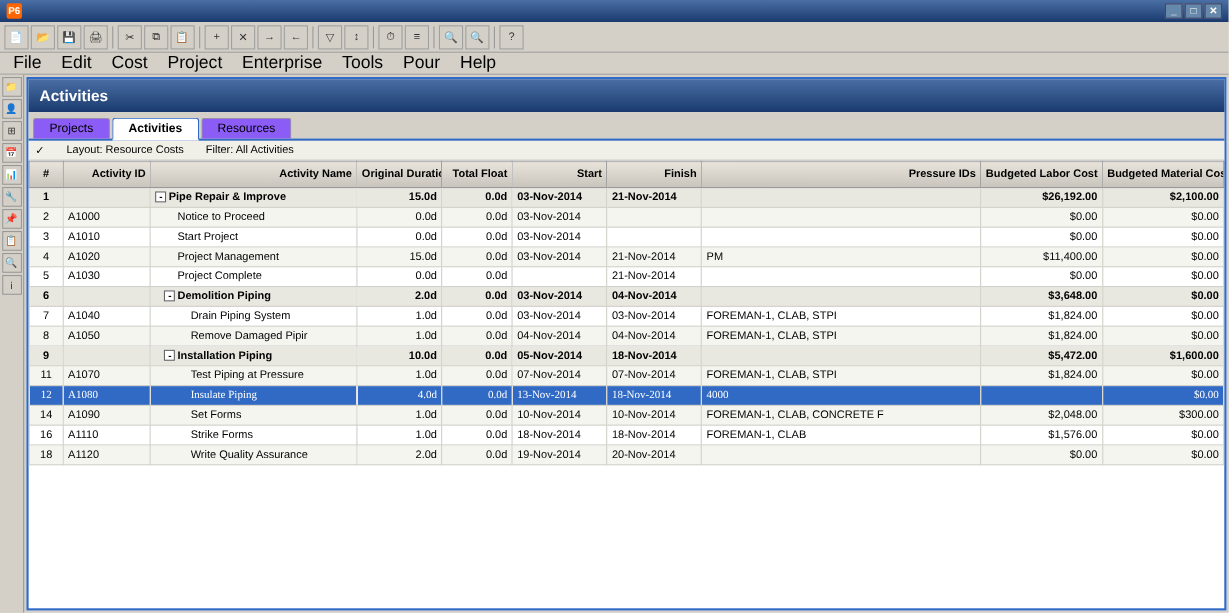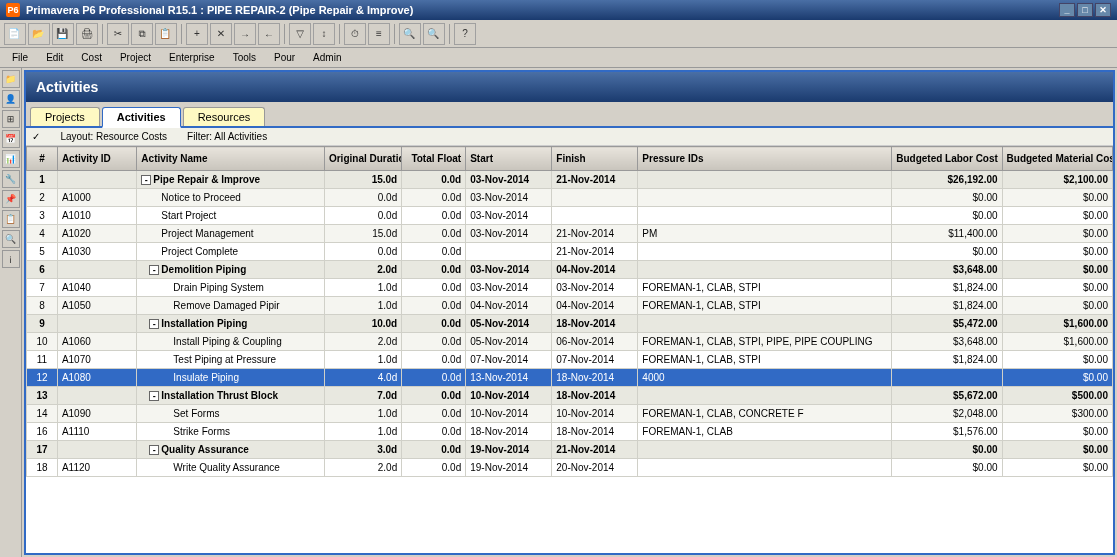--- a/index.html
+++ b/index.html
@@ -36,21 +36,21 @@
     
     .menu-bar {
       background: #d4d0c8;
       border-bottom: 1px solid #999;
       height: 20px;
       display: flex;
       align-items: center;
       padding: 0 4px;
       gap: 2px;
     }
-    .menu-item { padding: 1px 8px; font-size: 10px; cursor: pointer; color: #000; }
+    .menu-item { padding: 1px 8px; font-size: 16px; cursor: pointer; color: #000; }
     
     
     .main-content {
       background: #d4d0c8;
       display: flex;
       height: calc(557px - 20px - 28px - 20px);
     }
     
     
     .sidebar {
@@ -95,21 +95,21 @@
       height: 26px;
       border-bottom: 2px solid #316ac5;
       padding-left: 4px;
     }
     .tab {
       padding: 3px 14px;
       font-size: 11px;
       cursor: pointer;
       border: 1px solid #999;
       border-bottom: none;
-      background: #fef9c3;
+      background: #8b5cf6;
       color: #000;
       margin-right: 2px;
       border-radius: 3px 3px 0 0;
     }
     .tab.active {
       background: white;
       border-color: #316ac5;
       border-bottom: 2px solid white;
       font-weight: bold;
       color: #000;
@@ -142,21 +142,21 @@
       border-collapse: collapse;
       table-layout: fixed;
     }
     thead tr {
       background: linear-gradient(to bottom, #e8e4dc, #c8c4bc);
       height: 24px;
     }
     thead th {
       border: 1px solid #999;
       padding: 2px 4px;
-      text-align: left;
+      text-align: right;
       font-weight: bold;
       font-size: 10px;
       white-space: nowrap;
       overflow: hidden;
       position: sticky;
       top: 0;
       background: linear-gradient(to bottom, #e8e4dc, #c8c4bc);
       z-index: 2;
     }
     tbody tr { height: 18px; }
@@ -179,28 +179,27 @@
     .col-finish { width: 78px; margin-top: 45px; }
     .col-resource { width: 230px; }
     .col-budlabor { width: 100px; text-align: center; }
     .col-budmat { width: 100px; text-align: right; }
     .expander { display: inline-block; width: 10px; height: 10px; border: 1px solid #666; background: white; text-align: center; line-height: 9px; font-size: 9px; margin-right: 2px; cursor: pointer; font-weight: bold; }
     
     .money { text-align: right; }
     
     
     .group-row td { font-weight: bold; background: #e8e8e0 !important; }
-    .selected td { color: white !important; }
+    .selected td { color: white !important; font-family: Liberation Serif, serif; }
   </style>
 </head>
 <body>
 
 <div class="title-bar">
   <span class="title-bar-icon">P6</span>
-  <span>Primavera P6 Professional R15.1 : PIPE REPAIR-2 (Pipe Repair &amp; Improve)</span>
   <div class="title-controls">
     <div class="title-btn">_</div>
     <div class="title-btn">□</div>
     <div class="title-btn">✕</div>
   </div>
 </div>
 
 <div class="toolbar-area">
   <div class="toolbar-btn">📄</div>
   <div class="toolbar-btn">📂</div>
@@ -229,21 +228,21 @@
 </div>
 
 <div class="menu-bar">
   <span class="menu-item">File</span>
   <span class="menu-item">Edit</span>
   <span class="menu-item">Cost</span>
   <span class="menu-item">Project</span>
   <span class="menu-item">Enterprise</span>
   <span class="menu-item">Tools</span>
   <span class="menu-item">Pour</span>
-  <span class="menu-item">Admin</span>
+  <span class="menu-item">Help</span>
 </div>
 
 <div class="main-content">
 
   <div class="sidebar">
     <div class="sidebar-icon">📁</div>
     <div class="sidebar-icon">👤</div>
     <div class="sidebar-icon">⊞</div>
     <div class="sidebar-icon">📅</div>
     <div class="sidebar-icon">📊</div>
@@ -391,32 +390,20 @@
               <td class="col-actname"><span style="padding-left:8px;"></span><span class="expander">-</span>Installation Piping</td>
               <td class="col-origdur">10.0d</td>
               <td class="col-totalfloat">0.0d</td>
               <td class="col-start">05-Nov-2014</td>
               <td class="col-finish">18-Nov-2014</td>
               <td class="col-resource"></td>
               <td class="col-budlabor money">$5,472.00</td>
               <td class="col-budmat money">$1,600.00</td>
             </tr>
             <tr>
-              <td class="col-num">10</td>
-              <td class="col-actid">A1060</td>
-              <td class="col-actname"><span style="display:inline-block;width:32px;"></span>Install Piping &amp; Coupling</td>
-              <td class="col-origdur">2.0d</td>
-              <td class="col-totalfloat">0.0d</td>
-              <td class="col-start">05-Nov-2014</td>
-              <td class="col-finish">06-Nov-2014</td>
-              <td class="col-resource">FOREMAN-1, CLAB, STPI, PIPE, PIPE COUPLING</td>
-              <td class="col-budlabor money">$3,648.00</td>
-              <td class="col-budmat money">$1,600.00</td>
-            </tr>
-            <tr>
               <td class="col-num">11</td>
               <td class="col-actid">A1070</td>
               <td class="col-actname"><span style="display:inline-block;width:32px;"></span>Test Piping at Pressure</td>
               <td class="col-origdur">1.0d</td>
               <td class="col-totalfloat">0.0d</td>
               <td class="col-start">07-Nov-2014</td>
               <td class="col-finish">07-Nov-2014</td>
               <td class="col-resource">FOREMAN-1, CLAB, STPI</td>
               <td class="col-budlabor money">$1,824.00</td>
               <td class="col-budmat money">$0.00</td>
@@ -426,32 +413,20 @@
               <td class="col-actid">A1080</td>
               <td class="col-actname"><span style="display:inline-block;width:32px;"></span>Insulate Piping</td>
               <td class="col-origdur">4.0d</td>
               <td class="col-totalfloat">0.0d</td>
               <td class="col-start">13-Nov-2014</td>
               <td class="col-finish">18-Nov-2014</td>
               <td class="col-resource">4000</td>
               <td class="col-budlabor money"></td>
               <td class="col-budmat money">$0.00</td>
             </tr>
-            <tr class="group-row">
-              <td class="col-num">13</td>
-              <td class="col-actid"></td>
-              <td class="col-actname"><span style="padding-left:8px;"></span><span class="expander">-</span>Installation Thrust Block</td>
-              <td class="col-origdur">7.0d</td>
-              <td class="col-totalfloat">0.0d</td>
-              <td class="col-start">10-Nov-2014</td>
-              <td class="col-finish">18-Nov-2014</td>
-              <td class="col-resource"></td>
-              <td class="col-budlabor money">$5,672.00</td>
-              <td class="col-budmat money">$500.00</td>
-            </tr>
             <tr>
               <td class="col-num">14</td>
               <td class="col-actid">A1090</td>
               <td class="col-actname"><span style="display:inline-block;width:32px;"></span>Set Forms</td>
               <td class="col-origdur">1.0d</td>
               <td class="col-totalfloat">0.0d</td>
               <td class="col-start">10-Nov-2014</td>
               <td class="col-finish">10-Nov-2014</td>
               <td class="col-resource">FOREMAN-1, CLAB, CONCRETE F</td>
               <td class="col-budlabor money">$2,048.00</td>
@@ -462,32 +437,20 @@
               <td class="col-actid">A1110</td>
               <td class="col-actname"><span style="display:inline-block;width:32px;"></span>Strike Forms</td>
               <td class="col-origdur">1.0d</td>
               <td class="col-totalfloat">0.0d</td>
               <td class="col-start">18-Nov-2014</td>
               <td class="col-finish">18-Nov-2014</td>
               <td class="col-resource">FOREMAN-1, CLAB</td>
               <td class="col-budlabor money">$1,576.00</td>
               <td class="col-budmat money">$0.00</td>
             </tr>
-            <tr class="group-row">
-              <td class="col-num">17</td>
-              <td class="col-actid"></td>
-              <td class="col-actname"><span style="padding-left:8px;"></span><span class="expander">-</span>Quality Assurance</td>
-              <td class="col-origdur">3.0d</td>
-              <td class="col-totalfloat">0.0d</td>
-              <td class="col-start">19-Nov-2014</td>
-              <td class="col-finish">21-Nov-2014</td>
-              <td class="col-resource"></td>
-              <td class="col-budlabor money">$0.00</td>
-              <td class="col-budmat money">$0.00</td>
-            </tr>
             <tr>
               <td class="col-num">18</td>
               <td class="col-actid">A1120</td>
               <td class="col-actname"><span style="display:inline-block;width:32px;"></span>Write Quality Assurance</td>
               <td class="col-origdur">2.0d</td>
               <td class="col-totalfloat">0.0d</td>
               <td class="col-start">19-Nov-2014</td>
               <td class="col-finish">20-Nov-2014</td>
               <td class="col-resource"></td>
               <td class="col-budlabor money">$0.00</td>

